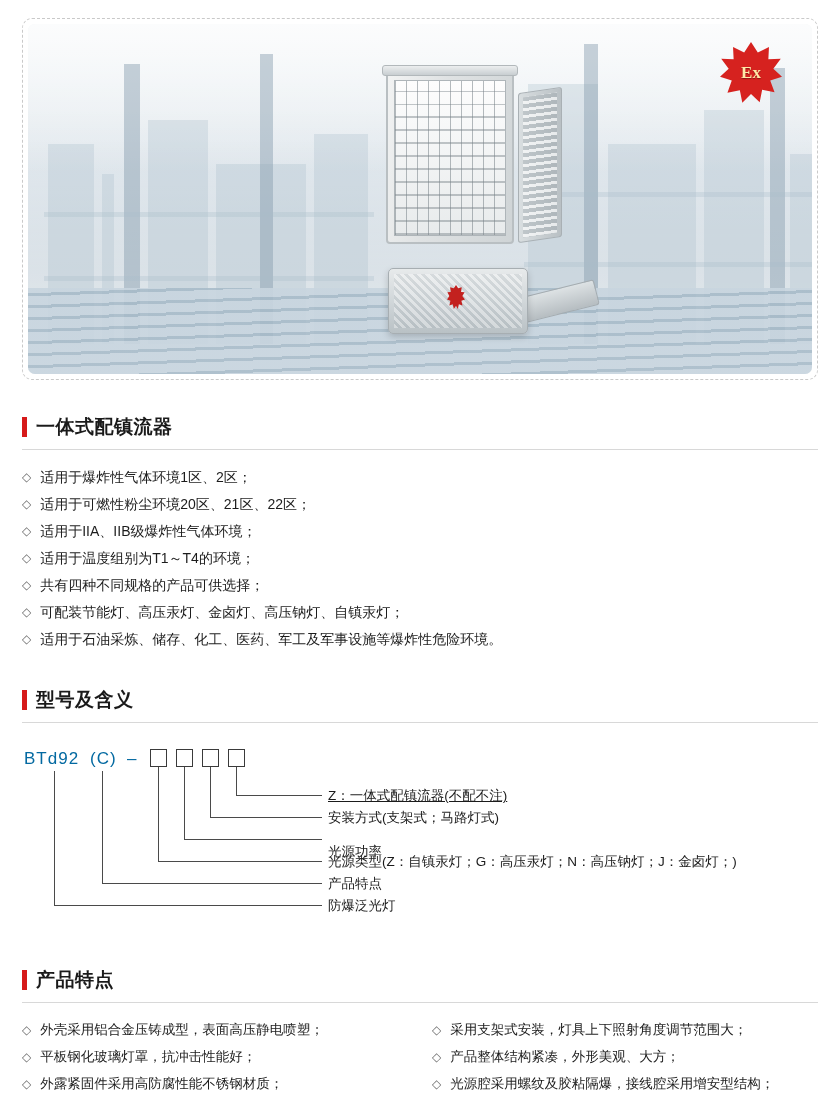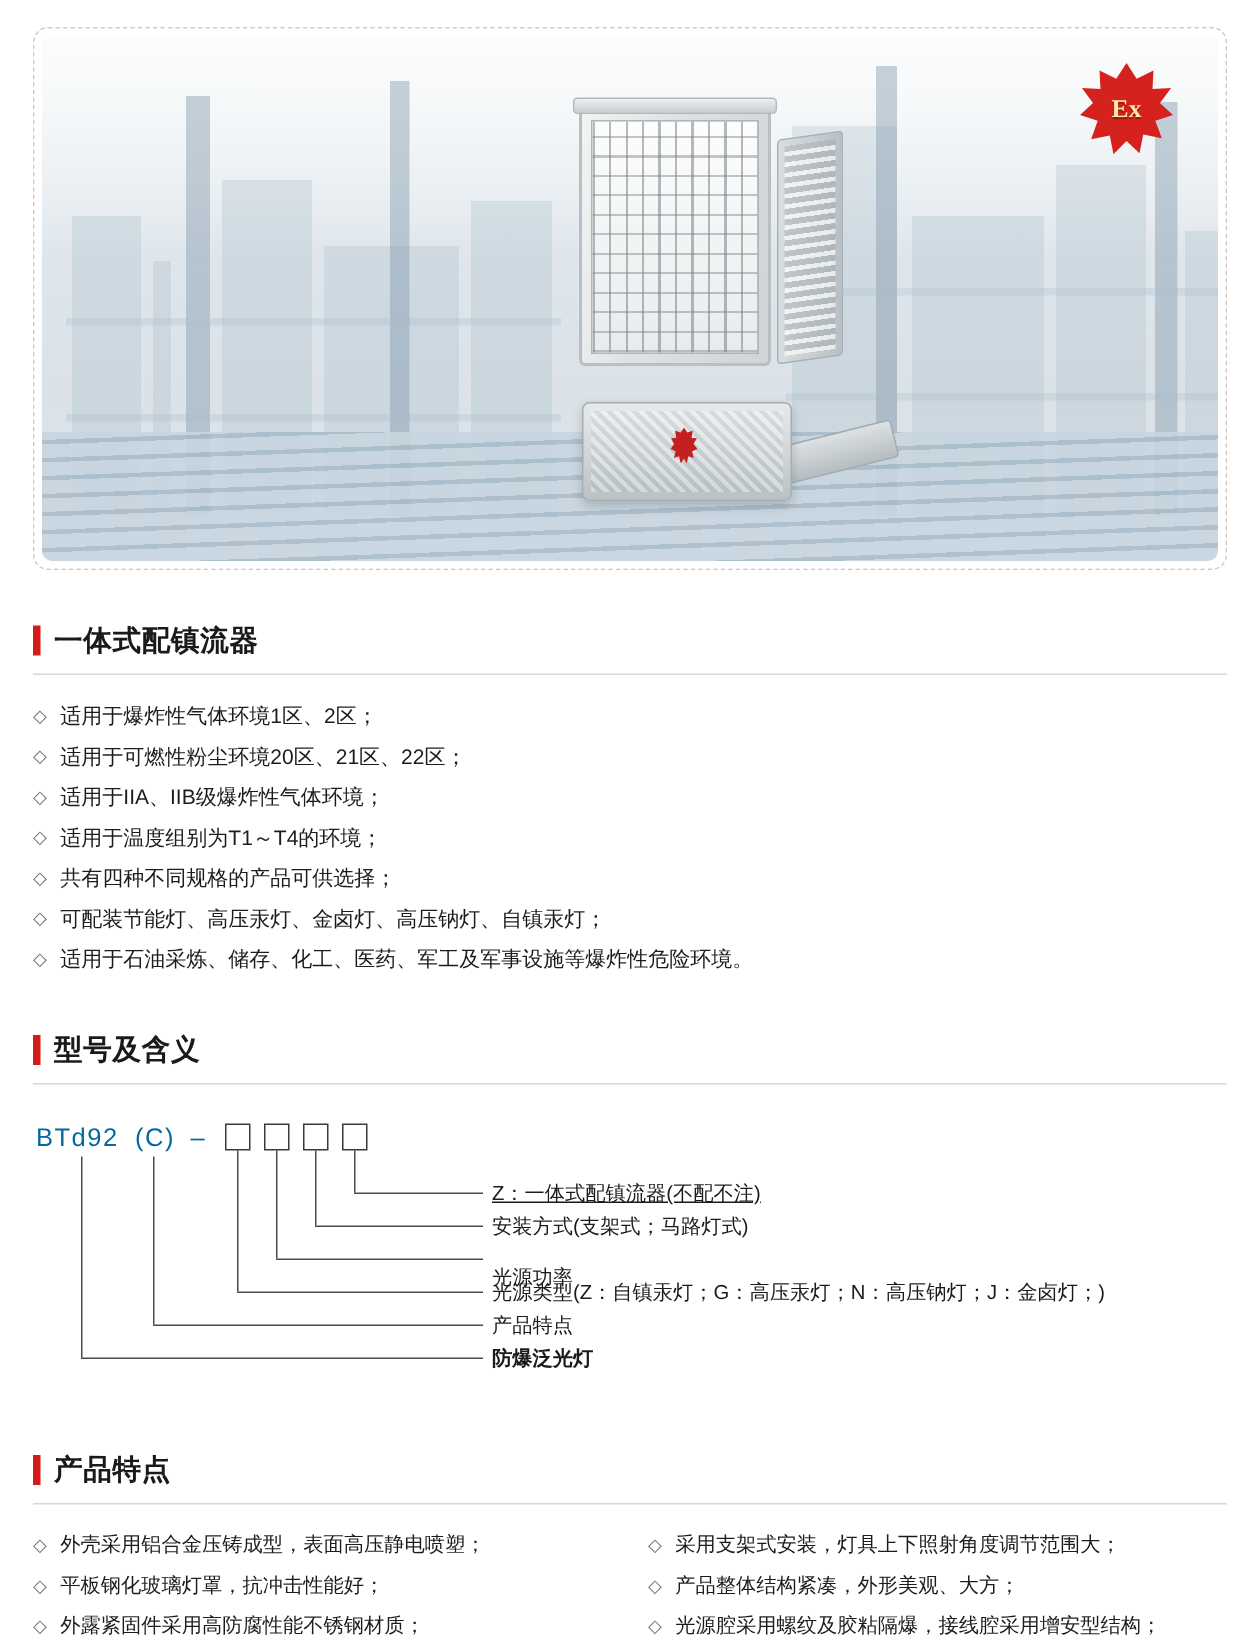--- a/index.html
+++ b/index.html
@@ -317,21 +317,21 @@
       <div class="leader-h" style="left:80px;  top:140px; width:220px;"></div>
 
       <div class="leader" style="left:32px;  top:28px; height:134px;"></div>
       <div class="leader-h" style="left:32px;  top:162px; width:268px;"></div>
 
       <div class="leg" style="left:306px; top:44px;text-decoration:underline;">Z：一体式配镇流器(不配不注)</div>
       <div class="leg" style="left:306px; top:66px;">安装方式(支架式；马路灯式)</div>
       <div class="leg" style="left:306px; top:88px;margin-top:12px;">光源功率</div>
       <div class="leg" style="left:306px; top:110px;">光源类型(Z：自镇汞灯；G：高压汞灯；N：高压钠灯；J：金卤灯；)</div>
       <div class="leg" style="left:306px; top:132px;">产品特点</div>
-      <div class="leg" style="left:306px; top:154px;font-weight:bold;">防爆泛光灯</div>
+      <div class="leg" style="left:306px; top:154px;">防爆泛光灯</div>
     </div>
   </div>
 
   <div class="section">
     <div class="sec-head">
       <div class="sec-bar"></div>
       <div class="sec-title">产品特点</div>
     </div>
 
     <div class="features">

